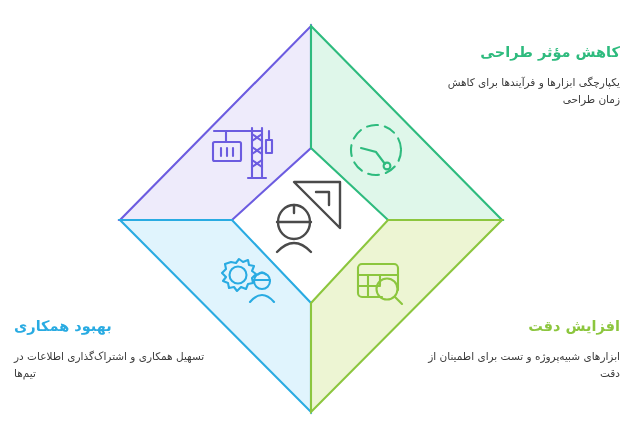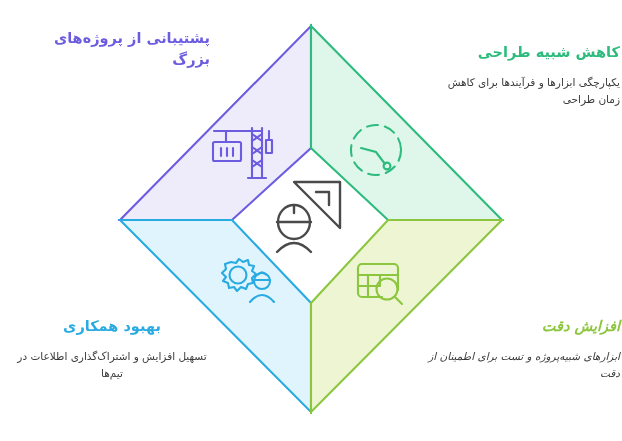--- a/index.html
+++ b/index.html
@@ -33,22 +33,22 @@
     height: 441px;
   }
 
   
   .quad-text {
     position: absolute;
     width: 196px;
   }
   .quad-text.tl { left: 14px;  top: 28px;  text-align: right; }
   .quad-text.tr { left: 424px; top: 42px;  text-align: right; }
-  .quad-text.bl { left: 14px;  top: 316px; text-align: center; }
-  .quad-text.br { left: 424px; top: 316px; text-align: right; font-style: italic; }
+  .quad-text.bl { left: 14px;  top: 316px; text-align: left; }
+  .quad-text.br { left: 424px; top: 316px; text-align: right; }
 
   .quad-title {
     font-size: 14.5px;
     font-weight: bold;
     line-height: 1.45;
     margin: 0 0 11px 0;
     direction: rtl;
     unicode-bidi: isolate;
   }
   .quad-desc {
@@ -150,31 +150,30 @@
 
       <ellipse cx="294" cy="222" rx="16" ry="17"></ellipse>
       <path d="M 277 222 L 311 222"></path>
       <path d="M 294 205 L 294 213"></path>
 
       <path d="M 277 252 Q 294 234 311 252"></path>
     </g>
   </svg>
 
   <div class="quad-text tl">
-    <p class="quad-title t-purple">پشتیبانی از پروژه‌های بزرگ</p>
   </div>
 
   <div class="quad-text tr">
-    <p class="quad-title t-green">کاهش شبیه طراحی</p>
+    <p class="quad-title t-green">کاهش مؤثر طراحی</p>
     <p class="quad-desc">یکپارچگی ابزارها و فرآیندها برای کاهش زمان طراحی</p>
   </div>
 
   <div class="quad-text bl">
     <p class="quad-title t-blue">بهبود همکاری</p>
-    <p class="quad-desc">تسهیل افزایش و اشتراک‌گذاری اطلاعات در تیم‌ها</p>
+    <p class="quad-desc">تسهیل همکاری و اشتراک‌گذاری اطلاعات در تیم‌ها</p>
   </div>
 
   <div class="quad-text br">
     <p class="quad-title t-olive">افزایش دقت</p>
     <p class="quad-desc">ابزارهای شبیه‌پروژه و تست برای اطمینان از دقت</p>
   </div>
 
 </div>
 
 </body></html>

